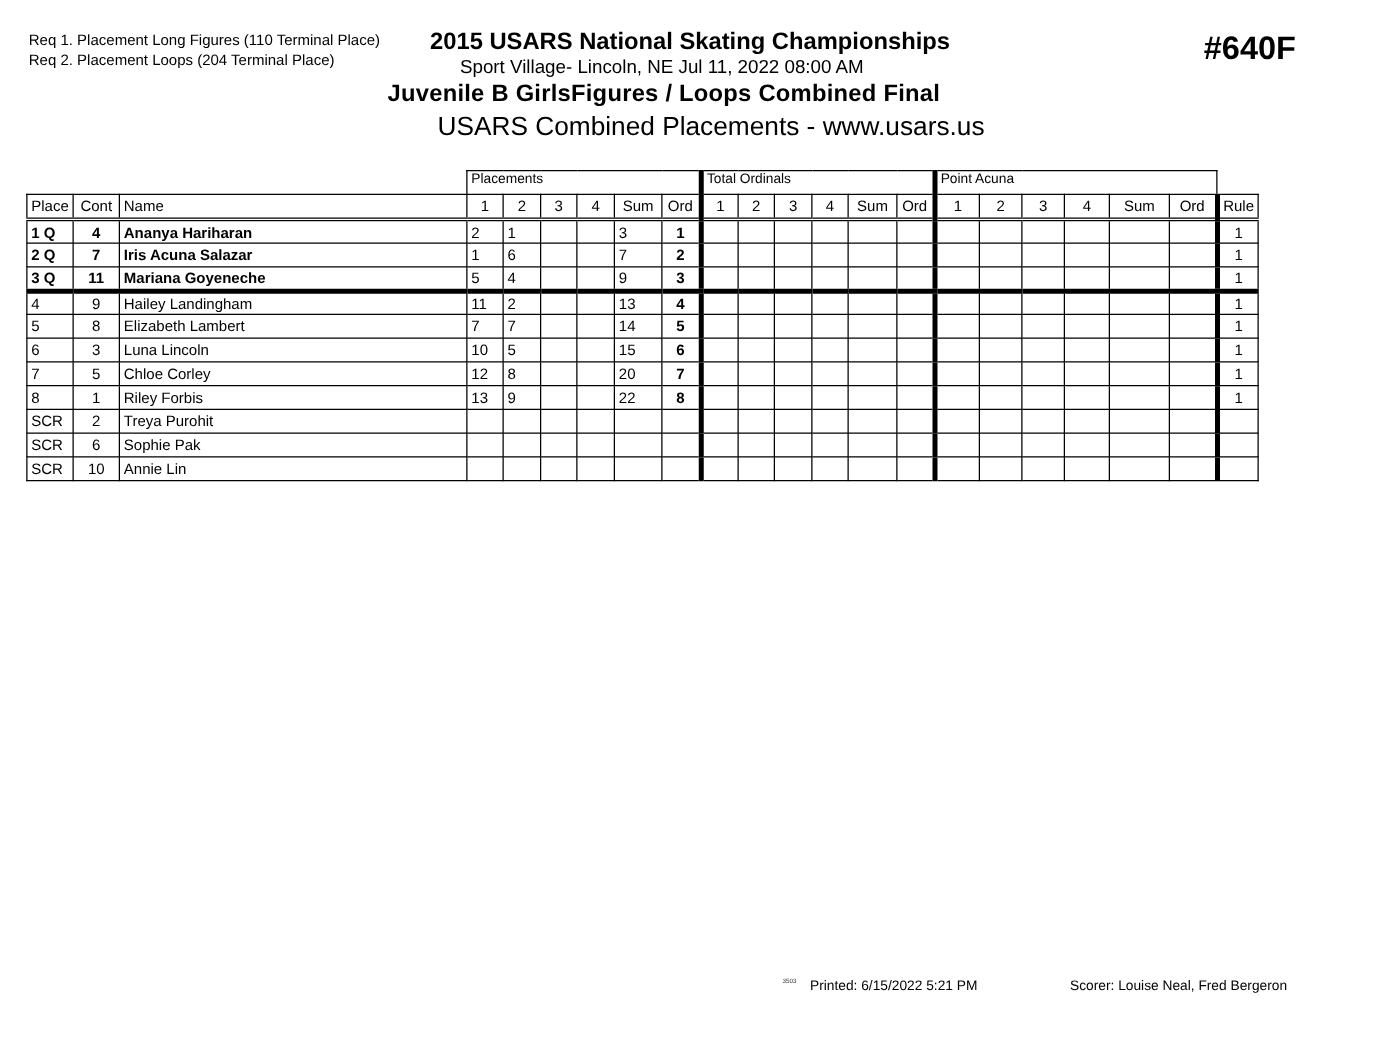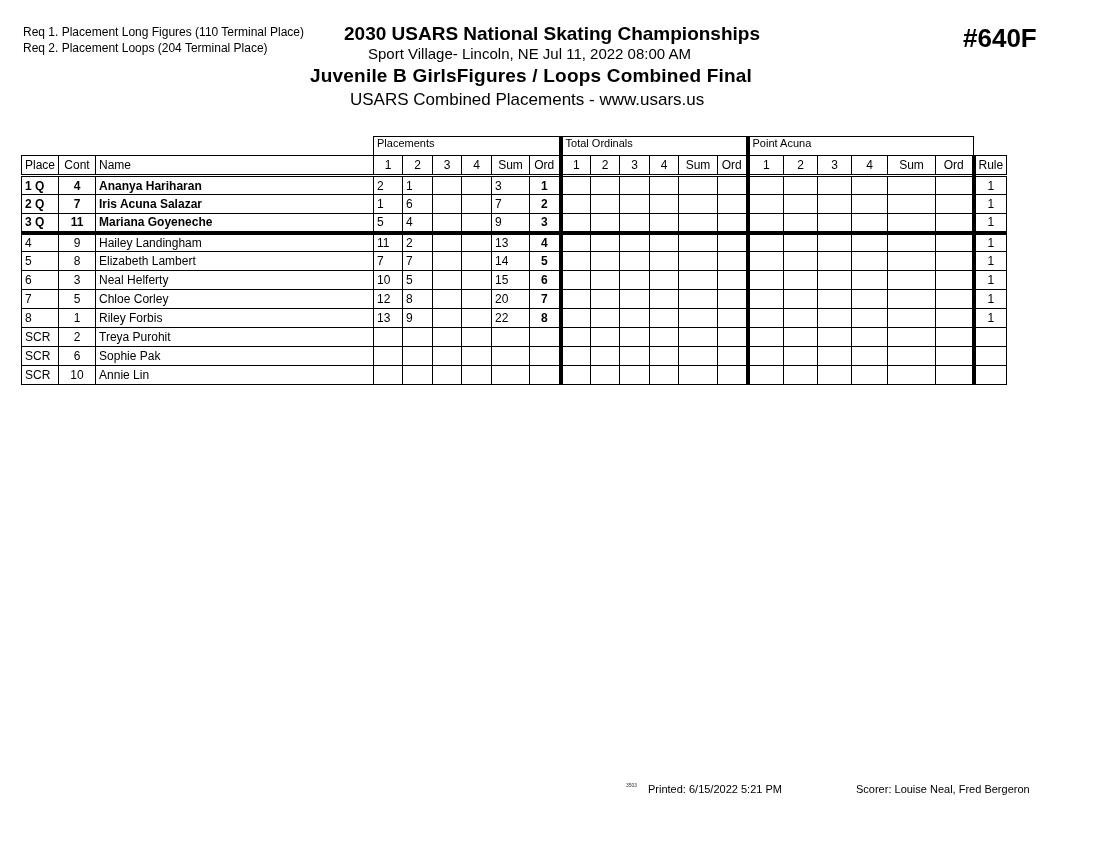--- a/index.html
+++ b/index.html
@@ -3,21 +3,21 @@
   <meta charset="utf-8">
   <style>
     html, body { margin: 0; padding: 0; background: #ffffff; }
     body { width: 1100px; height: 850px; position: relative; overflow: hidden;
            font-family: "Liberation Sans", sans-serif; color: #000; }
     .abs { position: absolute; white-space: nowrap; }
     .req { left: 23px; font-size: 12px; }
     .title { font-weight: bold; font-size: 19px; left: 344px; top: 23px; }
     .sub { font-size: 15px; left: 368px; top: 45px; }
     .event { font-weight: bold; font-size: 19px; left: 310px; top: 65px; letter-spacing: 0.2px; }
-    .combined { font-size: 17px; left: 350px; top: 90px; }
+    .combined { font-size: 21px; left: 350px; top: 90px; }
     .evnum { font-weight: bold; font-size: 26px; left: 963px; top: 23px; }
 
     table.grid { position: absolute; left: 21px; top: 136px; border-collapse: collapse;
                  font-size: 12px; table-layout: fixed; }
     table.grid td { border: 1px solid #000; height: 19px; padding: 0 3px; box-sizing: border-box;
                     white-space: nowrap; overflow: hidden; }
     td.blank { border: none !important; }
     td.grp { vertical-align: top; padding-top: 1px; height: 21px; font-size: 11px; }
     tr.hdr td { height: 20px; vertical-align: bottom; padding-bottom: 2px; border-bottom: 3px double #000; }
     .c { text-align: center; }
@@ -28,21 +28,21 @@
     tr.qual td.nm, tr.qual td.pl, tr.qual td.ct { font-weight: bold; }
     .footer { font-size: 11px; top: 783px; }
     .tiny { font-size: 5px; left: 626px; top: 782px; color: #333; }
   </style>
 </head>
 <body>
 
 <div class="abs req" style="top:25px">Req  1.  Placement Long Figures (110 Terminal Place)</div>
 <div class="abs req" style="top:41px">Req  2.  Placement Loops (204 Terminal Place)</div>
 
-<div class="abs title">2030 USARS National Skating Championships</div>
+<div class="abs title">2015 USARS National Skating Championships</div>
 <div class="abs sub">Sport Village- Lincoln, NE  Jul 11, 2022  08:00 AM</div>
 <div class="abs event">Juvenile B GirlsFigures / Loops Combined Final</div>
 <div class="abs combined">USARS Combined Placements - www.usars.us</div>
 <div class="abs evnum">#640F</div>
 
 <table class="grid">
   <colgroup>
     <col style="width:37px">
       <col style="width:37px">
       <col style="width:278px">
@@ -216,21 +216,21 @@
         <td class="c"></td>
         <td class="c"></td>
         <td class="c"></td>
         <td class="c"></td>
         <td class="c"></td>
         <td class="c thickL">1</td>
       </tr>
       <tr>
         <td class="l pl">6</td>
         <td class="c ct">3</td>
-        <td class="l nm">Neal Helferty</td>
+        <td class="l nm">Luna Lincoln</td>
         <td class="l">10</td>
         <td class="l">5</td>
         <td class="l"></td>
         <td class="l"></td>
         <td class="l">15</td>
         <td class="c b">6</td>
         <td class="c thickL"></td>
         <td class="c"></td>
         <td class="c"></td>
         <td class="c"></td>

